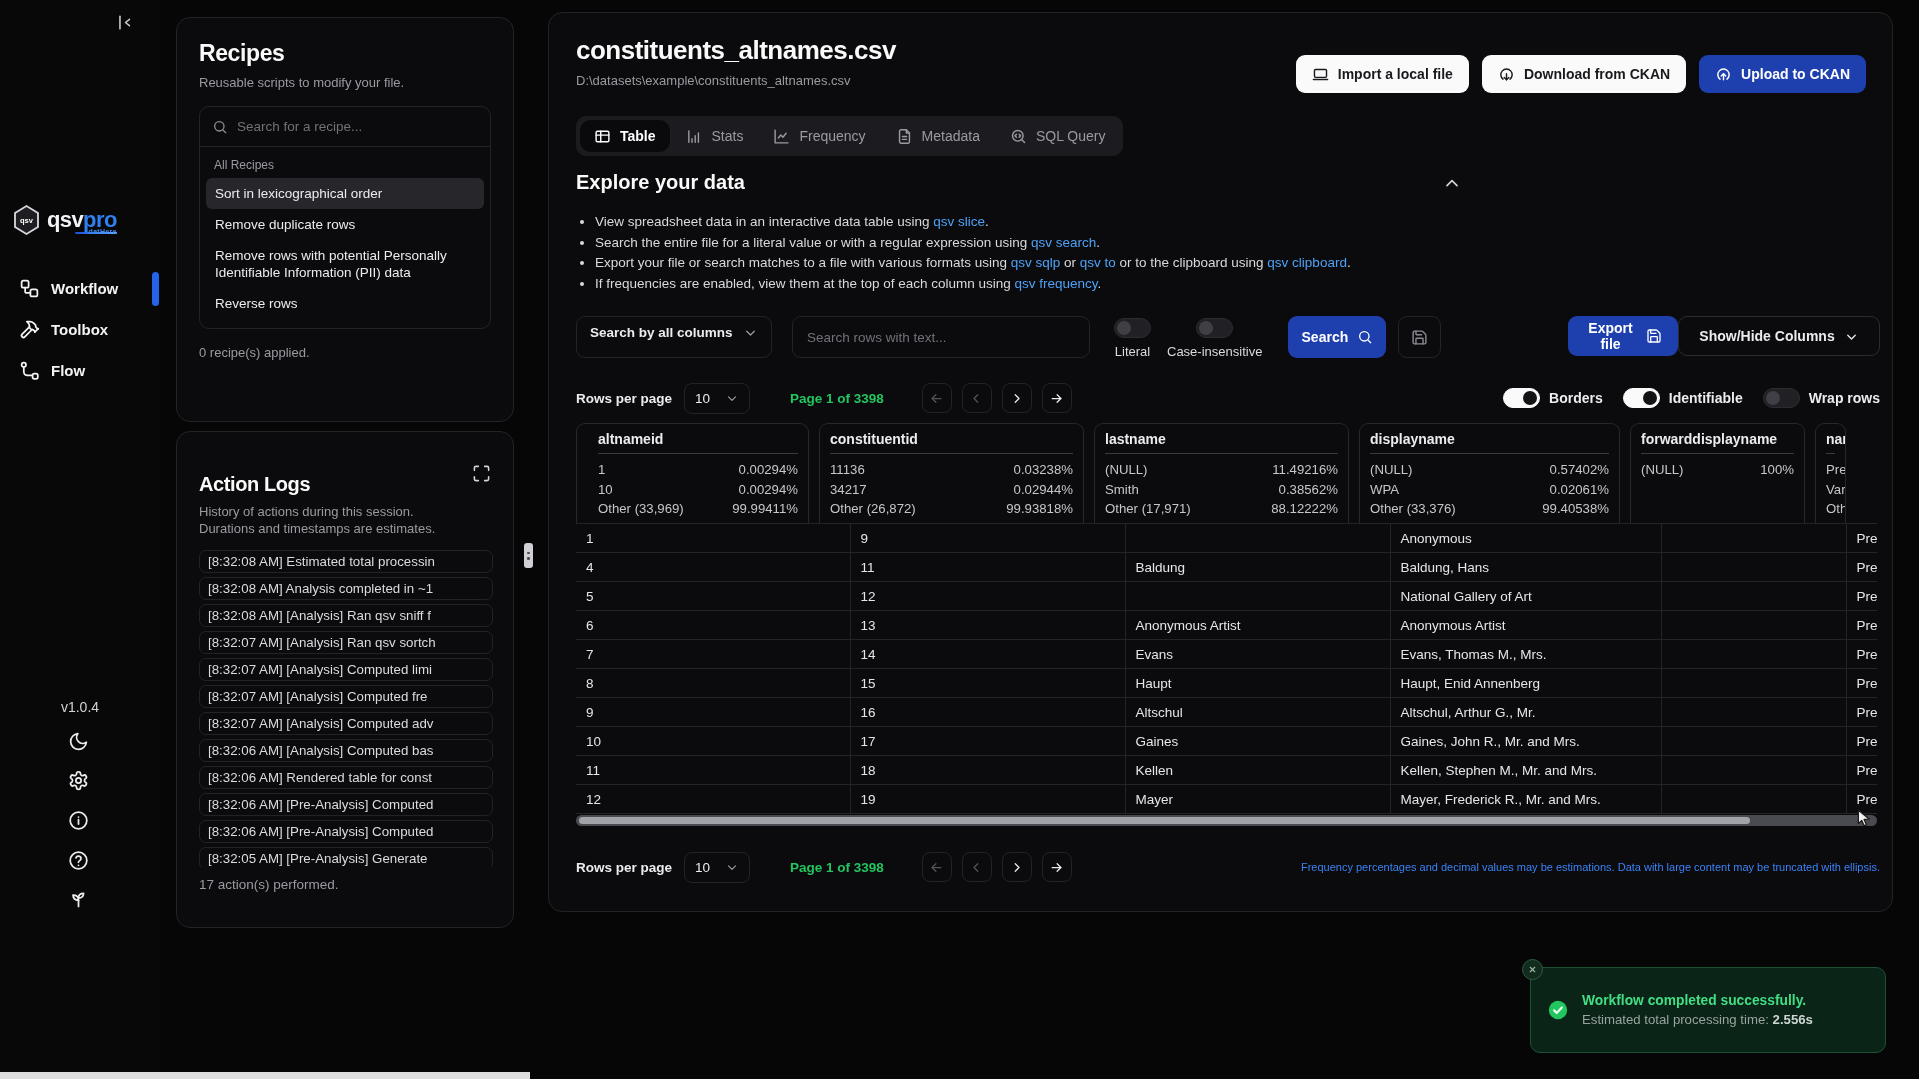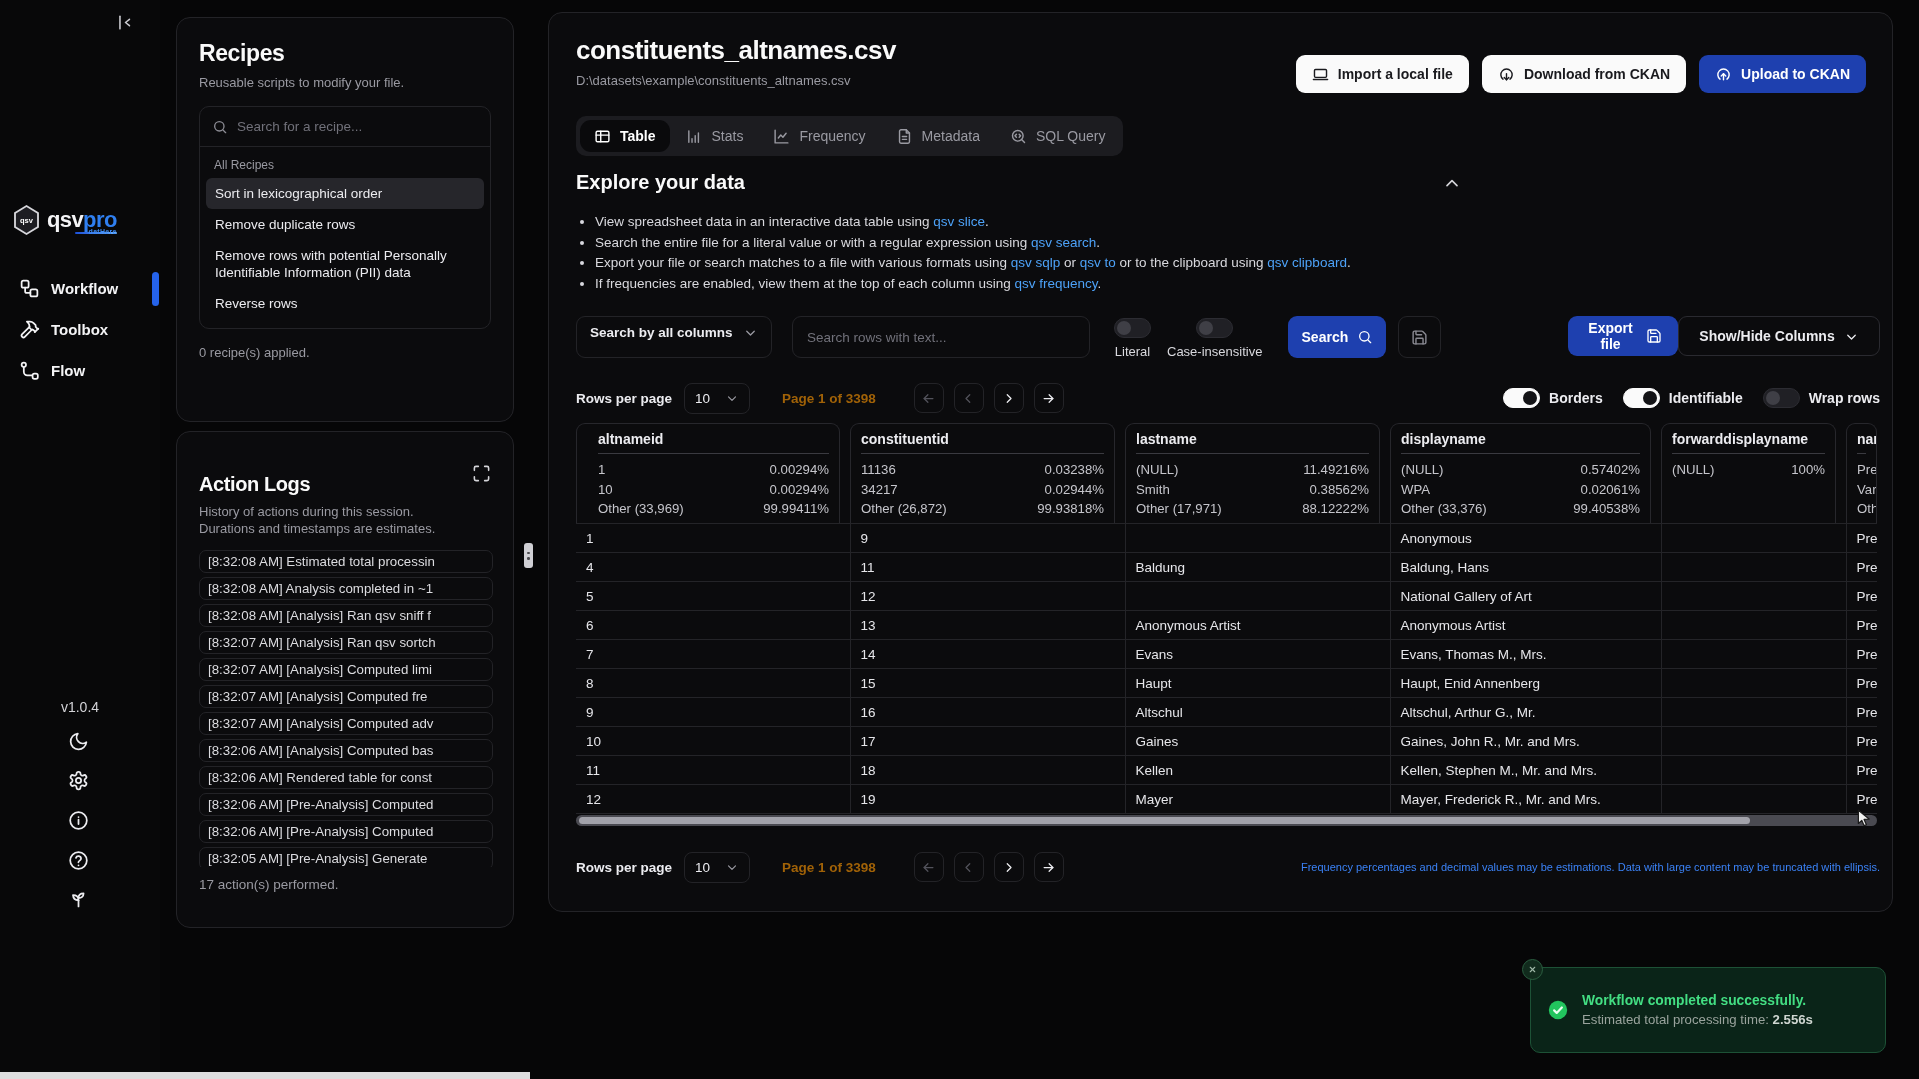--- a/index.html
+++ b/index.html
@@ -73,21 +73,21 @@
   .toggle.on{background:#fafafa;border-color:#fafafa}
   .toggle.on .knob{left:auto;right:2px;background:#131316}
   .toggle-block{display:flex;flex-direction:column;align-items:center;gap:6px;margin-top:2px}
   .toggle-label{font-size:13px;color:#d9d9de;white-space:nowrap}
   #save-btn{margin-left:12px;width:43px;height:42px;border:1px solid #232327;border-radius:9px;display:flex;align-items:center;justify-content:center;color:#8a8a92;cursor:pointer}
   .btn-outline{border:1px solid #2a2a30;color:#ececf0;background:transparent;font-weight:bold}
 
   .pagerow{position:absolute;left:27px;width:1304px;height:32px;display:flex;align-items:center;font-size:13.5px}
   .pr-label{font-weight:bold;color:#ececf0}
   .mini-sel{margin-left:12px;width:66px;height:31px;border:1px solid #232327;border-radius:8px;display:flex;align-items:center;justify-content:space-between;padding:0 10px;color:#ececf0;font-size:13.5px;cursor:pointer}
-  .page-label{margin-left:32px;font-weight:bold;color:#a16207}
+  .page-label{margin-left:40px;font-weight:bold;color:#22c55e}
   .pgbtns{margin-left:38px;display:flex;gap:10px}
   .pgbtn{width:30px;height:30px;border:1px solid #232327;border-radius:8px;display:flex;align-items:center;justify-content:center;color:#ececf0;cursor:pointer}
   .pgbtn.dim{color:#52525b}
   .view-toggles{margin-left:auto;display:flex;align-items:center;gap:20px}
   .vt{display:flex;align-items:center;gap:9px}
   .vt .toggle-label{font-size:14px;font-weight:bold;color:#ececf0}
 
   
   #freq-boxes{position:absolute;left:27px;top:410px;width:1301px;display:flex;gap:10px;align-items:stretch}
   .col-box{border:1px solid #27272c;border-radius:9px 9px 0 0;border-bottom:none;padding:7px 10px 6px;overflow:hidden;height:100px}
@@ -438,21 +438,21 @@
       <span class="vt">
         <span class="toggle">
             <span class="knob"></span>
           </span>
         <span class="toggle-label">Wrap rows</span>
       </span>
     </div>
   </div>
 
   <div id="freq-boxes">
-      <div class="col-box" style="width: 264px; padding-left: 21px;">
+      <div class="col-box" style="width: 233px; padding-left: 21px;">
         <div class="col-name">altnameid</div>
         <div class="fl">
           <span>1</span>
           <span>0.00294%</span>
         </div>
         <div class="fl">
           <span>10</span>
           <span>0.00294%</span>
         </div>
         <div class="fl">

